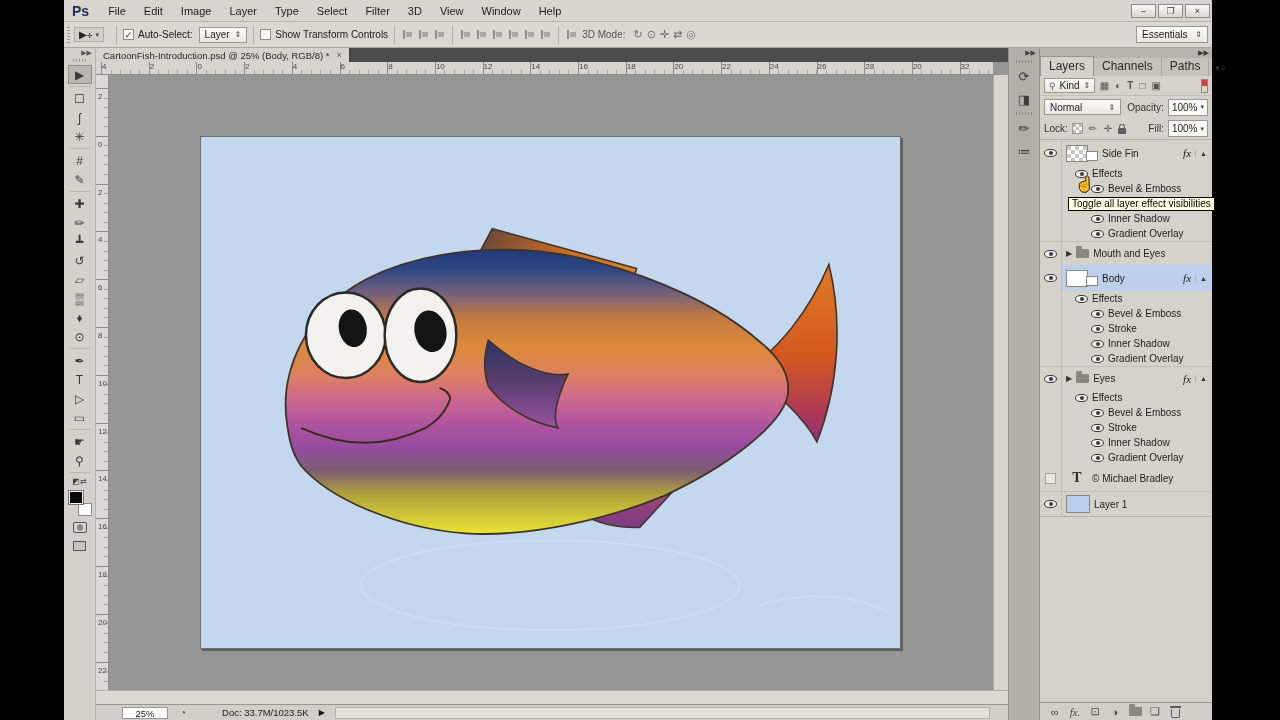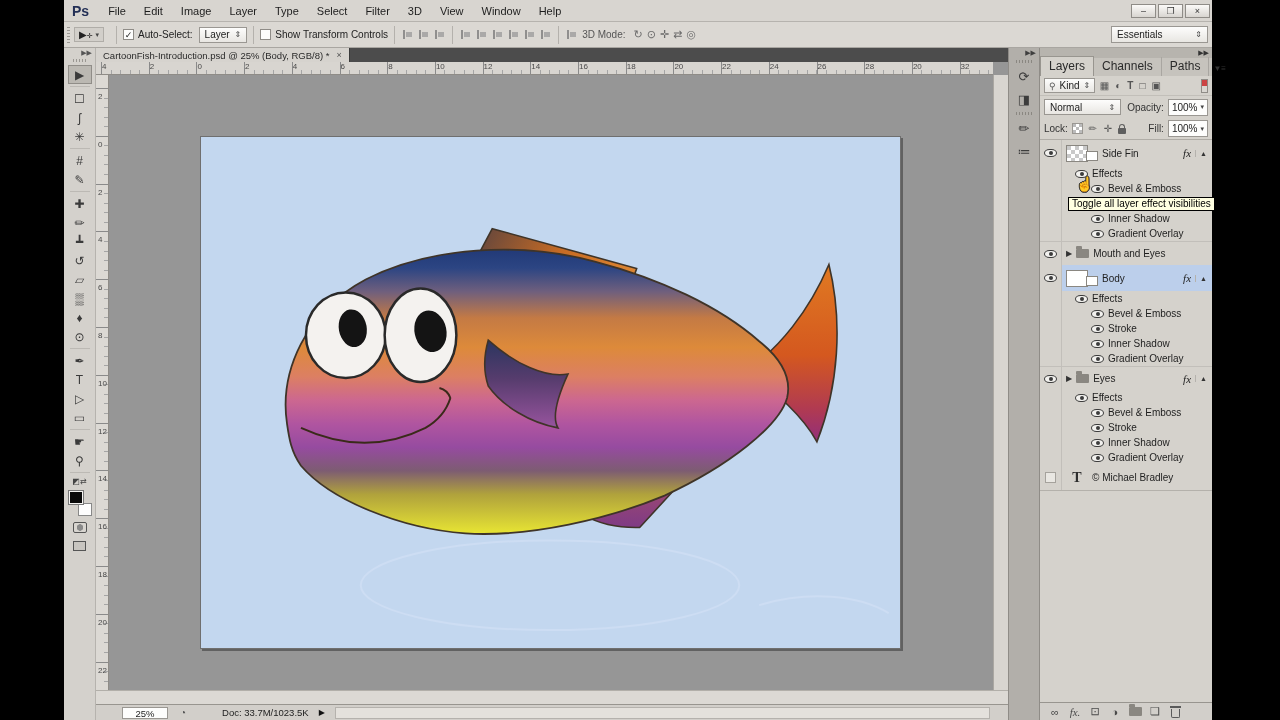--- a/index.html
+++ b/index.html
@@ -29,21 +29,21 @@
         align-items:center; justify-content:center; font-size:9px; color:#222; margin-right:4px; }
   .select { display:inline-flex; align-items:center; gap:5px; border:1px solid #9a9792;
             background:linear-gradient(#fdfdfc,#e8e6e2); padding:1.5px 5px; font-size:10px; color:#222; }
   .updn { font-size:8px; color:#444; }
   .obgroup { display:flex; align-items:center; gap:3px; }
   .ai { display:inline-block; width:13px; height:11px; opacity:.75;
         background:linear-gradient(#777,#777) 2px 1px/2px 9px no-repeat,
                    linear-gradient(#9a9a9a,#9a9a9a) 5px 3px/6px 5px no-repeat; }
   .ob-ico { font-size:11px; color:#6a6a6a; padding:0 2px; }
   .mode3d-label { color:#555; margin:0 6px 0 4px; }
-  .workspace-btn { position:absolute; right:4px; top:4px; width:97px; height:17px; }
+  .workspace-btn { position:absolute; right:4px; top:4px; width:72px; height:17px; }
 
   
   .toolbar { position:absolute; left:0; top:48px; width:32px; height:672px; background:#d4d1cc;
              border-right:1px solid #b6b3ae; display:flex; flex-direction:column; align-items:center; }
   .tb-head { font-size:7px; color:#555; align-self:flex-end; padding:1px 3px; }
   .tb-grip { width:14px; height:3px; margin:1px 0 3px;
              background:repeating-linear-gradient(90deg,#9a9792 0 1px, transparent 1px 3px); }
   .tool { width:24px; height:19px; display:flex; align-items:center; justify-content:center;
           color:#3a3a3a; font-size:12px; }
   .tool.sel { background:#bbb8b2; border:1px solid #908d88; }
@@ -666,20 +666,29 @@
           </div>
           <div class="lr lr-layer">
             <span class="eyecell">
               <span class="eyebox"></span>
             </span>
             <div class="content">
               <span class="Tthumb">T</span>
               <span class="lname">© Michael Bradley</span>
             </div>
           </div>
+          <div class="lr lr-layer">
+            <span class="eyecell">
+              <span class="eye"></span>
+            </span>
+            <div class="content">
+              <span class="thumb blue"></span>
+              <span class="lname">Layer 1</span>
+            </div>
+          </div>
         </div>
     <div class="layers-bottom">
       <span class="lb-ico">∞</span>
       <span class="lb-ico lb-fx">fx.</span>
       <span class="lb-ico">⊡</span>
       <span class="lb-ico">◑</span>
       <span class="lb-ico">
             <span class="folder"></span>
           </span>
       <span class="lb-ico">❏</span>

